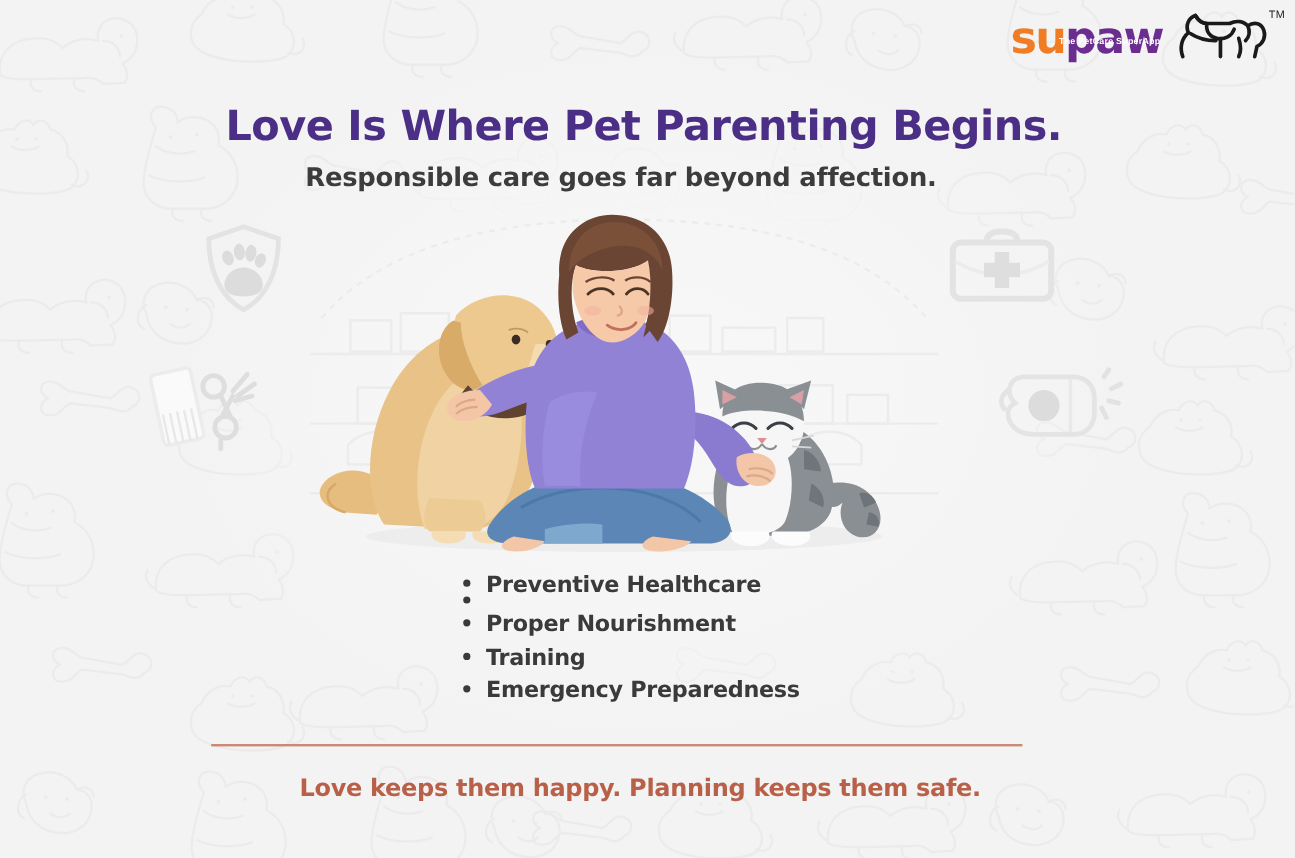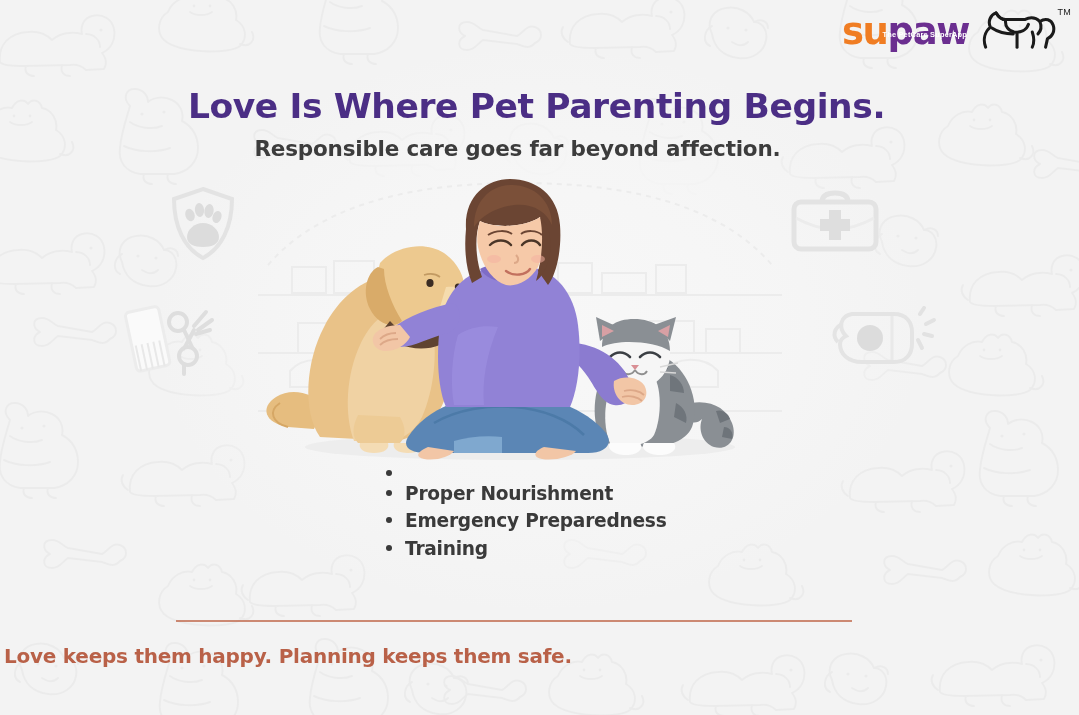--- a/index.html
+++ b/index.html
@@ -129,21 +129,22 @@
   }
 
   
   .divider{
     position:absolute;left:176px;top:620px;
     width:676px;height:2px;
     background:#c4765c;
     opacity:.85;
   }
   .footer{
-    position:absolute;top:644px;left:4px;width:1035px;
+    position:absolute;top:644px;left:16px;width:1035px;
+    text-align:center;
     font-family:"DejaVu Sans", sans-serif;
     font-weight:bold;
     font-size:20px;
     letter-spacing:-.25px;
     color:#b96148;
     white-space:nowrap;
   }
 </style>
 </head>
 <body>
@@ -480,31 +481,35 @@
         <path d="M248 96 C256 102 268 100 272 94" fill="none" stroke="#c2705e" stroke-width="2.4" stroke-linecap="round"></path>
         <ellipse cx="236" cy="84" rx="7" ry="4" fill="#f4b0a0" opacity=".55"></ellipse>
         <ellipse cx="280" cy="84" rx="7" ry="4" fill="#f4b0a0" opacity=".55"></ellipse>
       </g>
     </svg>
   </div>
 
   <ul class="bullets">
     <li>
       <span class="dot"></span>
+      <span>Preventive Healthcare</span>
+    </li>
+    <li>
+      <span class="dot"></span>
     </li>
     <li>
       <span class="dot"></span>
       <span>Proper Nourishment</span>
     </li>
     <li>
       <span class="dot"></span>
-      <span>Emergency Preparedness</span>
+      <span>Training</span>
     </li>
     <li>
       <span class="dot"></span>
-      <span>Training</span>
+      <span>Emergency Preparedness</span>
     </li>
   </ul>
 
   <div class="divider"></div>
   <div class="footer">Love keeps them happy. Planning keeps them safe.</div>
 
 </div>
 
 </body></html>

